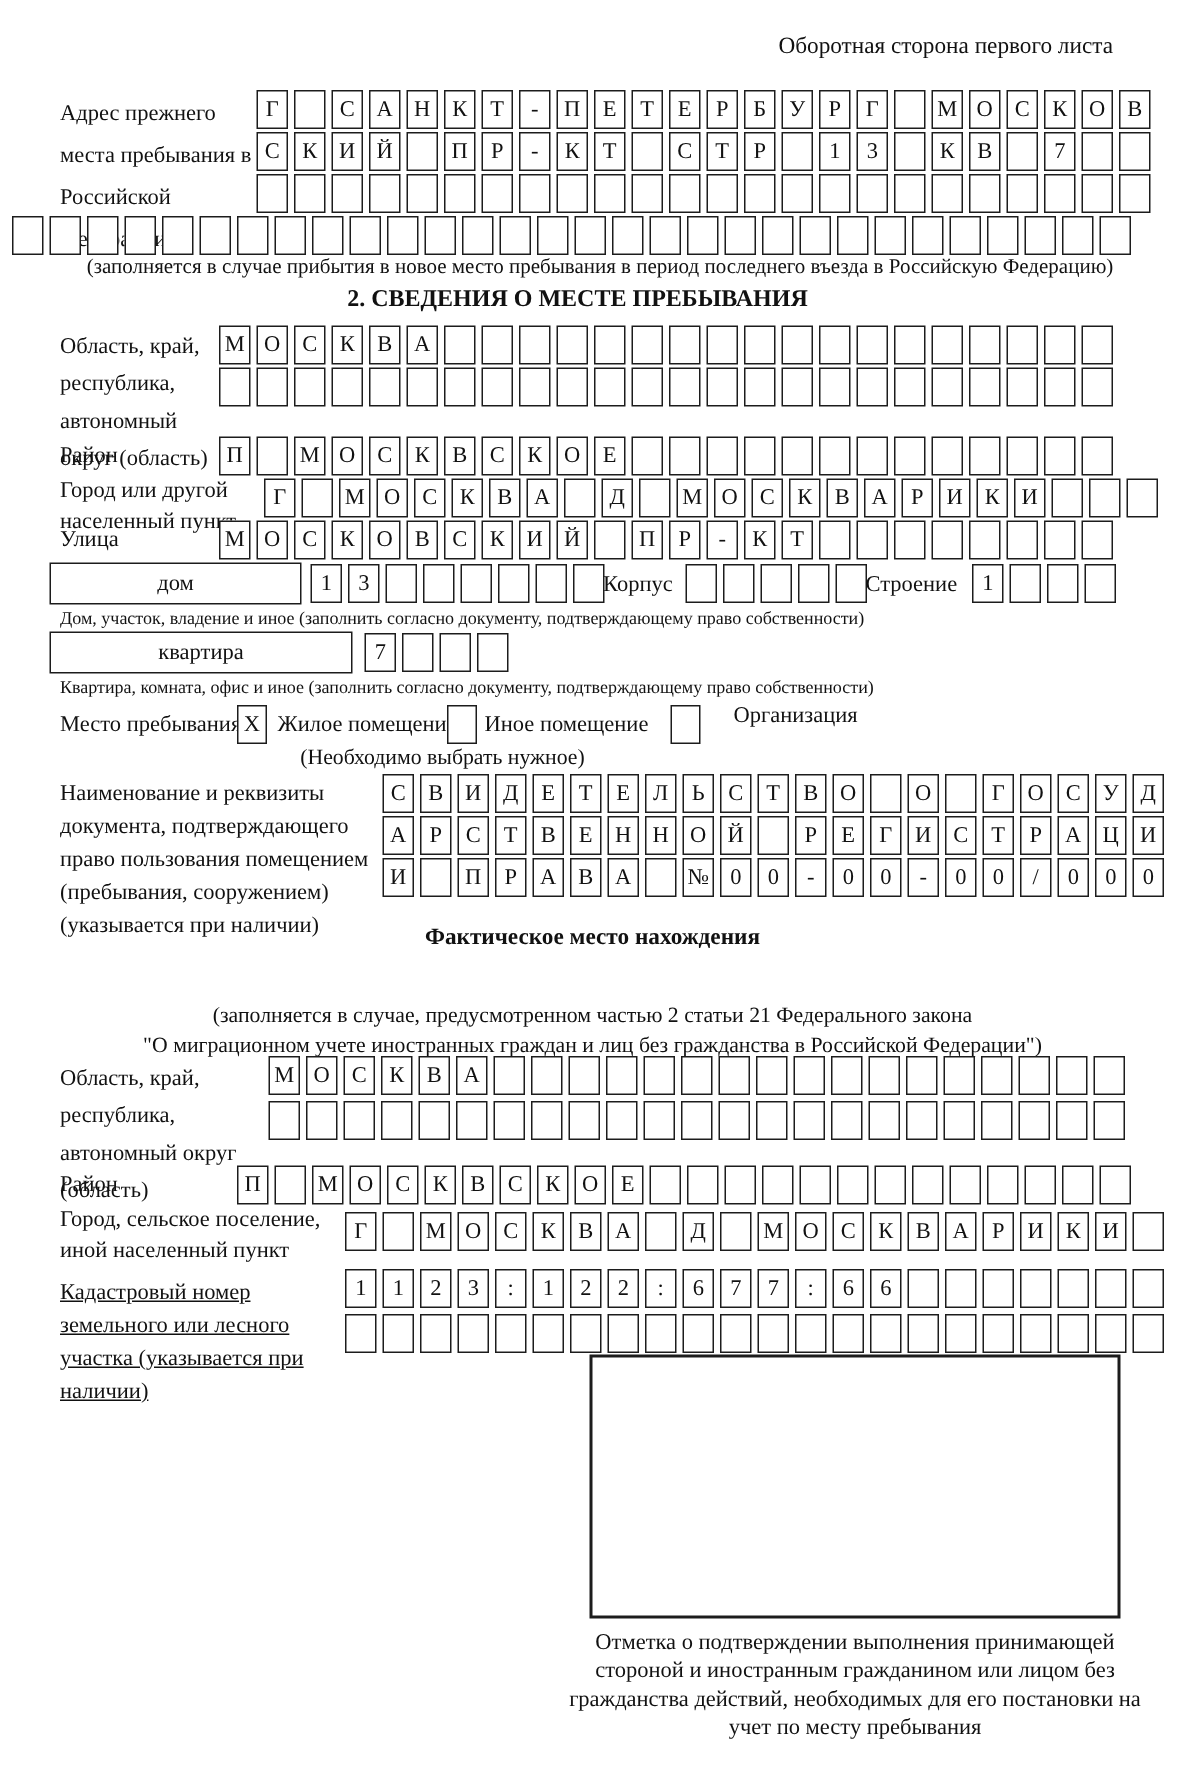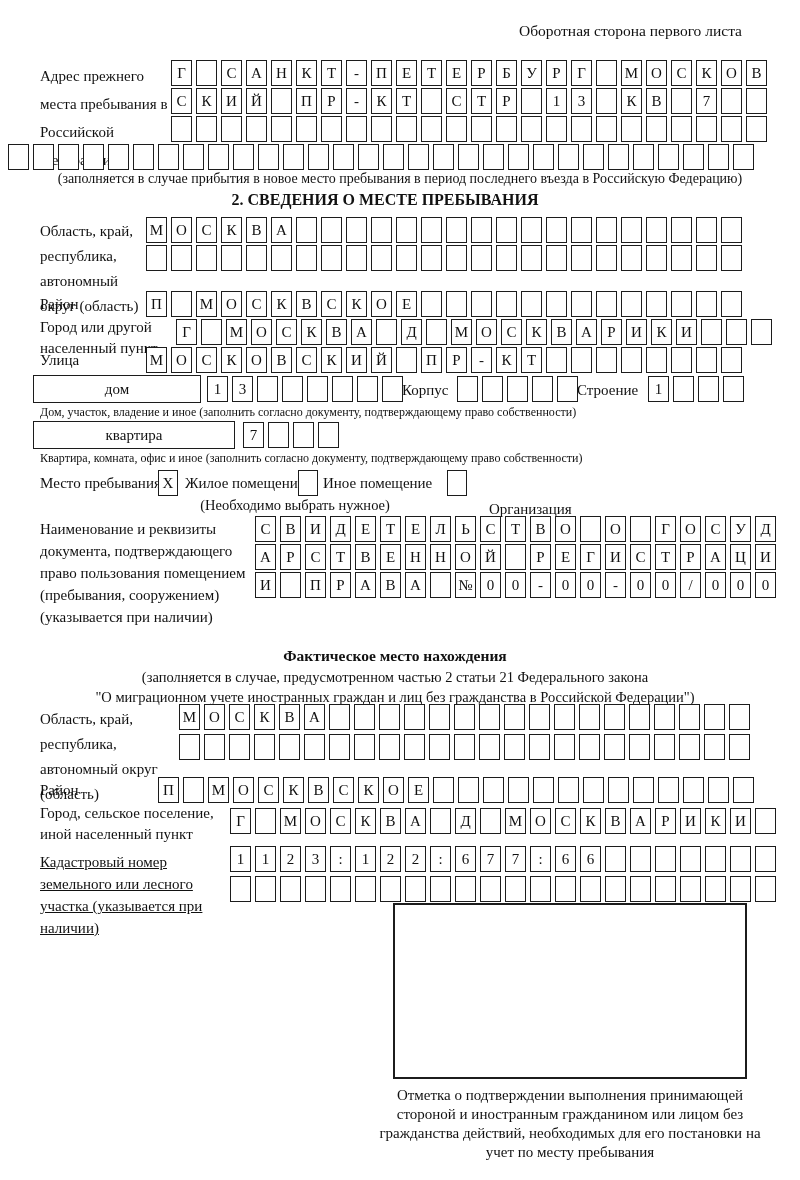--- a/index.html
+++ b/index.html
@@ -65,30 +65,30 @@
   #kv-box { left:33px; top:421px; width:202px; }
   #kv-cells { left:243px; top:422px; }
   #kv-note { left:40px; top:451px;text-align:center; }
 
   #stay-label { left:40px; top:474px; }
   #stay-chk1 { left:158px; top:470px; }
   #stay-opt1 { left:185px; top:474px; }
   #stay-chk2 { left:298px; top:470px; }
   #stay-opt2 { left:323px; top:474px; }
   #stay-chk3 { left:447px; top:470px; }
-  #stay-opt3 { left:489px; top:468px;margin-top:32px; }
+  #stay-opt3 { left:489px; top:468px; }
   #stay-note { top:497px; width:590px; font-size:14.5px; }
 
   #doc-label { left:40px; top:518px; width:232px; line-height:22px; }
   #doc-r1 { left:255px; top:516px; }
   #doc-r2 { left:255px; top:544px; }
   #doc-r3 { left:255px; top:572px; }
 
   
-  #fact-title { top:647px; width:790px; font-size:15.5px; }
+  #fact-title { top:616px; width:790px; font-size:15.5px; }
   #fact-note1 { top:669px; width:790px; font-size:14.5px; }
   #fact-note2 { top:689px; width:790px; font-size:14.5px; }
   #f-obl-label { left:40px; top:707px; width:140px; line-height:25px; }
   #f-obl-r1 { left:179px; top:704px; }
   #f-obl-r2 { left:179px; top:734px; }
   #f-ray-label { left:40px; top:781px; }
   #f-ray-r1 { left:158px; top:777px; }
   #f-city-label { left:40px; top:803px; width:198px; line-height:21px; }
   #f-city-r1 { left:230px; top:808px; }
   #f-cad-label { left:40px; top:851px; width:178px; line-height:22px;text-decoration:underline; }

